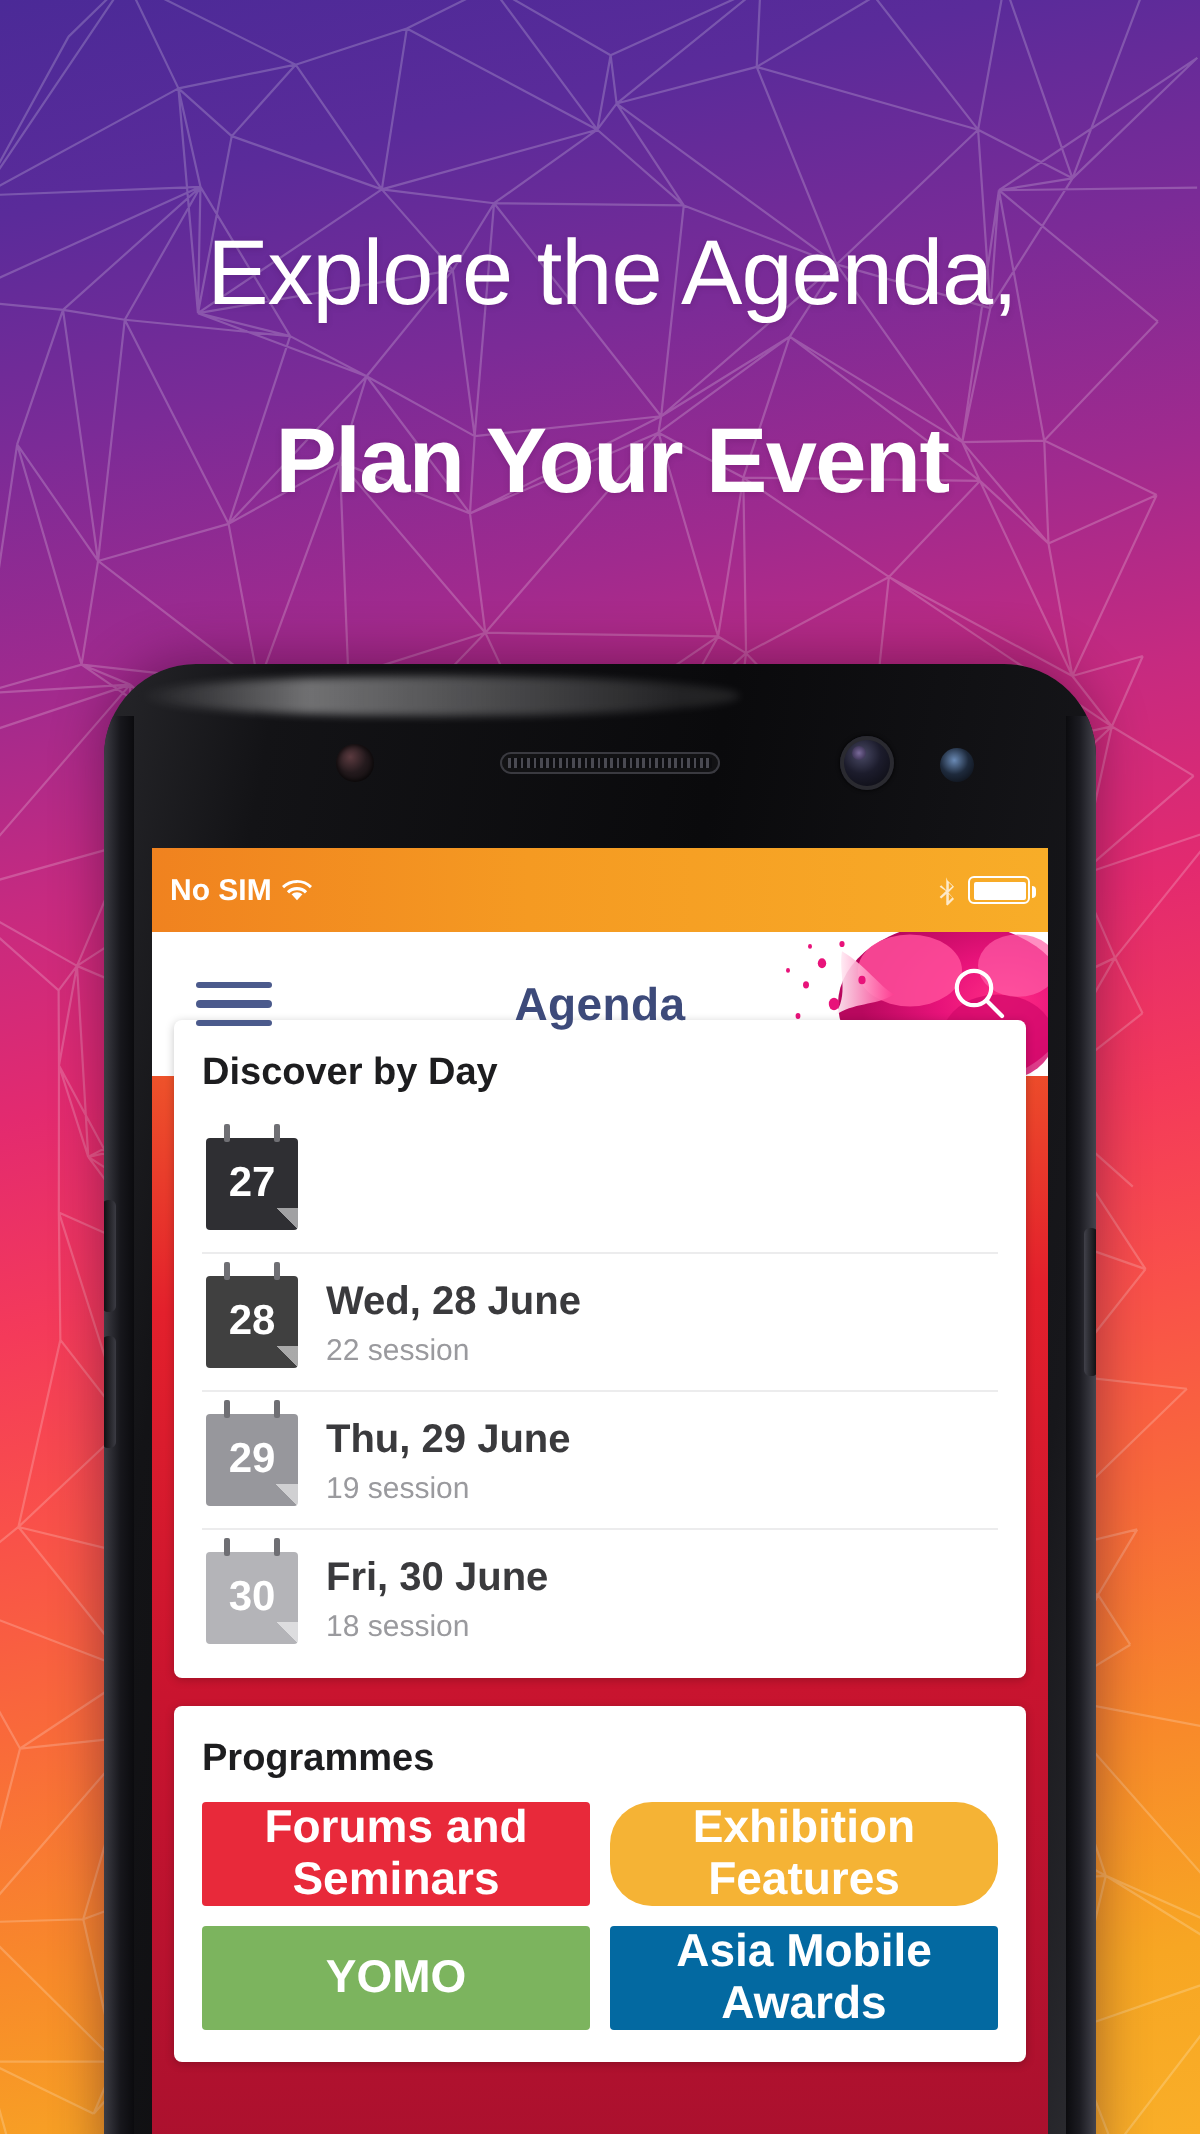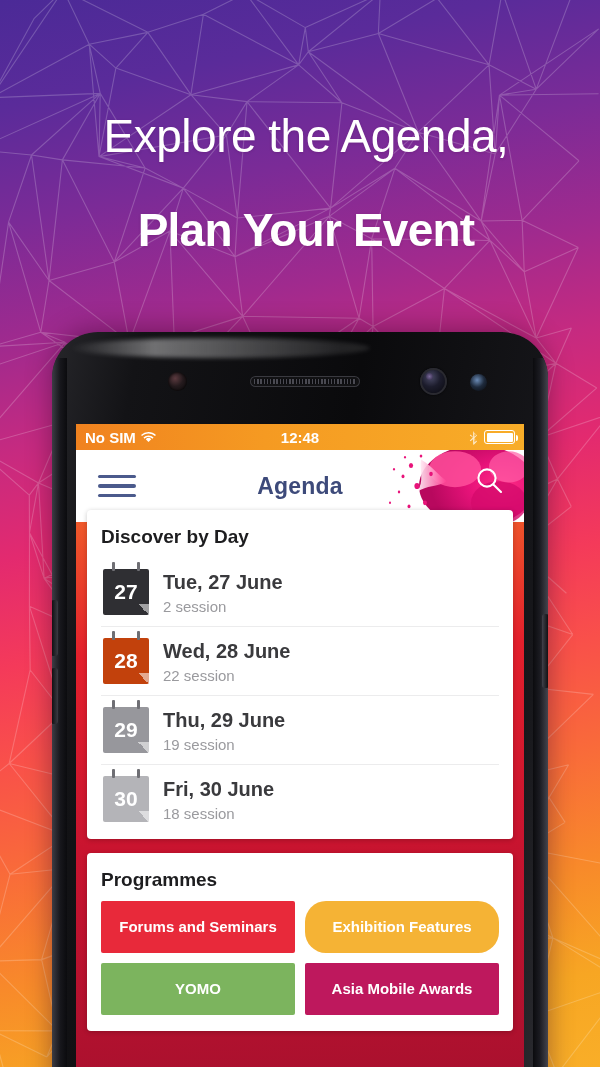--- a/index.html
+++ b/index.html
@@ -117,21 +117,21 @@
 
   
   #screen {
     position:absolute; left:24px; top:92px; right:24px; bottom:0;
     overflow:hidden;
     background:linear-gradient(178deg,#f29c2a 0%,#ef5a2a 14%,#e3202c 34%,#c9142f 62%,#a7102e 100%);
   }
 
   
   .statusbar {
-    position:relative; height:26px;
+    position:relative; height:42px;
     background:linear-gradient(90deg,#f0821f 0%,#f59a22 42%,#f8ad28 100%);
     color:#fff; font-size:15px; font-weight:bold;
     display:flex; align-items:center; padding:0 9px;
   }
   .sb-left { display:flex; align-items:center; gap:5px; }
   .sb-center { position:absolute; left:0; right:0; text-align:center; pointer-events:none; }
   .sb-right { margin-left:auto; display:flex; align-items:center; gap:6px; }
   .wifi-ico { width:15px; height:12px; display:block; }
   .bt-ico { width:9px; height:15px; display:block; opacity:.75; }
   .battery {
@@ -200,22 +200,22 @@
     position:absolute; right:0; bottom:0; width:11px; height:11px;
     background:linear-gradient(225deg,rgba(255,255,255,.55) 0 50%,transparent 50%);
   }
   .day-txt { flex:1; min-width:0; }
   .day-name { font-size:20px; font-weight:bold; color:#3a3a3d; line-height:1.25; }
   .day-sess { font-size:15px; color:#9a9a9e; margin-top:3px; }
 
   .prog-grid { display:grid; grid-template-columns:1fr 1fr; gap:10px; padding-bottom:10px; }
   .tile {
     border-radius:2px; height:52px;
-    display:flex; align-items:center; justify-content:center; 
-    color:#fff; font-size:15px; font-weight:bold; line-height:1.12;
+    display:flex; align-items:center; justify-content:center; text-align:center;
+    color:#fff; font-size:23px; font-weight:bold; line-height:1.12;
     padding:0 6px; cursor:pointer;
   }
 </style>
 </head>
 <body>
 
 <div id="bg"></div>
 <svg id="mesh" viewBox="0 0 600 1067" preserveAspectRatio="none">
   <g id="mesh-lines">
       <path d="M34.27401806659718 18.298366094612685L63.27515047273684 -9.908020484684045M34.27401806659718 18.298366094612685L-9.246702778268 97.72881140180232M63.27515047273684 -9.908020484684045L-9.246702778268 97.72881140180232M63.27515047273684 -9.908020484684045L147.81872831105818 32.33740571296653M63.27515047273684 -9.908020484684045L89.2160479495687 44.19258522349887M147.81872831105818 32.33740571296653L89.2160479495687 44.19258522349887M147.81872831105818 32.33740571296653L203.40677024722416 14.288795017306132M147.81872831105818 32.33740571296653L115.86711457194782 68.06118059632314M147.81872831105818 32.33740571296653L190.9166061998888 94.6862893275935M203.40677024722416 14.288795017306132L245.6166688666136 -6.743059443190257M203.40677024722416 14.288795017306132L190.9166061998888 94.6862893275935M203.40677024722416 14.288795017306132L298.64102168023015 64.85883760777139M245.6166688666136 -6.743059443190257L305.31183918642125 27.618599861217014M245.6166688666136 -6.743059443190257L298.64102168023015 64.85883760777139M305.31183918642125 27.618599861217014L298.64102168023015 64.85883760777139M305.31183918642125 27.618599861217014L380.2307891916627 -6.445138739163587M305.31183918642125 27.618599861217014L308.30978831119984 51.770355877414346M380.2307891916627 -6.445138739163587L308.30978831119984 51.770355877414346M380.2307891916627 -6.445138739163587L437.1866444772358 -1.8113961661287576M380.2307891916627 -6.445138739163587L378.3491873803312 33.46251862104059M437.1866444772358 -1.8113961661287576L378.3491873803312 33.46251862104059M437.1866444772358 -1.8113961661287576L502.22165664218136 -8.195061969195988M437.1866444772358 -1.8113961661287576L489.0361831852714 64.84459328975633M502.22165664218136 -8.195061969195988L489.0361831852714 64.84459328975633M502.22165664218136 -8.195061969195988L579.4988048144145 -25.464223916858536M502.22165664218136 -8.195061969195988L536.2328656690969 89.17545725372298M579.4988048144145 -25.464223916858536L536.2328656690969 89.17545725372298M-9.246702778268 97.72881140180232L89.2160479495687 44.19258522349887M-9.246702778268 97.72881140180232L-24.13820083678616 149.68303537318405M-9.246702778268 97.72881140180232L100.21770162595641 93.40804907988912M89.2160479495687 44.19258522349887L115.86711457194782 68.06118059632314M89.2160479495687 44.19258522349887L100.21770162595641 93.40804907988912M89.2160479495687 44.19258522349887L98.98508598437459 156.5880955261287M115.86711457194782 68.06118059632314L190.9166061998888 94.6862893275935M115.86711457194782 68.06118059632314L98.98508598437459 156.5880955261287M190.9166061998888 94.6862893275935L98.98508598437459 156.5880955261287M190.9166061998888 94.6862893275935L298.64102168023015 64.85883760777139M190.9166061998888 94.6862893275935L226.4192462253474 135.0482044146785M190.9166061998888 94.6862893275935L247.02918450753015 101.6128617892266M298.64102168023015 64.85883760777139L308.30978831119984 51.770355877414346M298.64102168023015 64.85883760777139L247.02918450753015 101.6128617892266M298.64102168023015 64.85883760777139L341.89258716545345 102.71547172216269M308.30978831119984 51.770355877414346L378.3491873803312 33.46251862104059M308.30978831119984 51.770355877414346L341.89258716545345 102.71547172216269M308.30978831119984 51.770355877414346L418.2760545859467 132.19754671185876M378.3491873803312 33.46251862104059L489.0361831852714 64.84459328975633M378.3491873803312 33.46251862104059L418.2760545859467 132.19754671185876M489.0361831852714 64.84459328975633L418.2760545859467 132.19754671185876M489.0361831852714 64.84459328975633L536.2328656690969 89.17545725372298M489.0361831852714 64.84459328975633L495.1557616688416 154.05832743798086M536.2328656690969 89.17545725372298L495.1557616688416 154.05832743798086M536.2328656690969 89.17545725372298L598.6551094211894 28.896641002508943M536.2328656690969 89.17545725372298L499.4668622816914 95.109249722373M598.6551094211894 28.896641002508943L499.4668622816914 95.109249722373M-24.13820083678616 149.68303537318405L100.21770162595641 93.40804907988912M-24.13820083678616 149.68303537318405L31.50237950799166 154.96571798963413M100.21770162595641 93.40804907988912L31.50237950799166 154.96571798963413M100.21770162595641 93.40804907988912L98.98508598437459 156.5880955261287M100.21770162595641 93.40804907988912L62.38713130543651 159.87430830869232M100.21770162595641 93.40804907988912L145.0715880810306 168.05496116932852M98.98508598437459 156.5880955261287L226.4192462253474 135.0482044146785M98.98508598437459 156.5880955261287L145.0715880810306 168.05496116932852M98.98508598437459 156.5880955261287L183.29941124576118 188.11298868454338M226.4192462253474 135.0482044146785L247.02918450753015 101.6128617892266M226.4192462253474 135.0482044146785L183.29941124576118 188.11298868454338M226.4192462253474 135.0482044146785L237.32806126540282 218.05132620334825M247.02918450753015 101.6128617892266L341.89258716545345 102.71547172216269M247.02918450753015 101.6128617892266L237.32806126540282 218.05132620334825M247.02918450753015 101.6128617892266L330.56712350756885 208.1307949854451M341.89258716545345 102.71547172216269L418.2760545859467 132.19754671185876M341.89258716545345 102.71547172216269L330.56712350756885 208.1307949854451M418.2760545859467 132.19754671185876L330.56712350756885 208.1307949854451M418.2760545859467 132.19754671185876L495.1557616688416 154.05832743798086M418.2760545859467 132.19754671185876L394.8770606656918 168.32247396776242M418.2760545859467 132.19754671185876L481.1330295832827 221.0638930692416M495.1557616688416 154.05832743798086L499.4668622816914 95.109249722373M495.1557616688416 154.05832743798086L481.1330295832827 221.0638930692416M499.4668622816914 95.109249722373L481.1330295832827 221.0638930692416M499.4668622816914 95.109249722373L598.5623096085909 93.7734154197428M499.4668622816914 95.109249722373L522.1142514657452 220.2876403222981M499.4668622816914 95.109249722373L578.9545250003946 160.79282273964296M31.50237950799166 154.96571798963413L62.38713130543651 159.87430830869232M31.50237950799166 154.96571798963413L8.572788854862 222.175034946597M31.50237950799166 154.96571798963413L49.031134951253335 280.49662182106044M62.38713130543651 159.87430830869232L145.0715880810306 168.05496116932852M62.38713130543651 159.87430830869232L49.031134951253335 280.49662182106044M62.38713130543651 159.87430830869232L114.29068287956716 261.9221667299945M145.0715880810306 168.05496116932852L183.29941124576118 188.11298868454338M145.0715880810306 168.05496116932852L114.29068287956716 261.9221667299945M183.29941124576118 188.11298868454338L114.29068287956716 261.9221667299945M183.29941124576118 188.11298868454338L237.32806126540282 218.05132620334825M183.29941124576118 188.11298868454338L169.94297027818067 231.07345498657975M183.29941124576118 188.11298868454338L234.99300698594178 256.72816016534284M237.32806126540282 218.05132620334825L330.56712350756885 208.1307949854451M237.32806126540282 218.05132620334825L234.99300698594178 256.72816016534284M330.56712350756885 208.1307949854451L234.99300698594178 256.72816016534284M330.56712350756885 208.1307949854451L394.8770606656918 168.32247396776242M330.56712350756885 208.1307949854451L329.2221828445585 216.3343221581564M394.8770606656918 168.32247396776242L329.2221828445585 216.3343221581564M394.8770606656918 168.32247396776242L481.1330295832827 221.0638930692416M394.8770606656918 168.32247396776242L371.655119101822 238.7906449280033M394.8770606656918 168.32247396776242L489.94897944462286 240.44294305141713M481.1330295832827 221.0638930692416L522.1142514657452 220.2876403222981M481.1330295832827 221.0638930692416L489.94897944462286 240.44294305141713M481.1330295832827 221.0638930692416L524.2386492214035 271.7735666927156M522.1142514657452 220.2876403222981L578.9545250003946 160.79282273964296M522.1142514657452 220.2876403222981L524.2386492214035 271.7735666927156M522.1142514657452 220.2876403222981L578.3358693184964 247.4949089470159M8.572788854862 222.175034946597L49.031134951253335 280.49662182106044M8.572788854862 222.175034946597L-9.705153691910745 346.7342710109998M8.572788854862 222.175034946597L40.7817701541113 332.28781427390686M49.031134951253335 280.49662182106044L114.29068287956716 261.9221667299945M49.031134951253335 280.49662182106044L40.7817701541113 332.28781427390686M49.031134951253335 280.49662182106044L129.25697169154432 342.0859586785893M114.29068287956716 261.9221667299945L169.94297027818067 231.07345498657975M114.29068287956716 261.9221667299945L129.25697169154432 342.0859586785893M169.94297027818067 231.07345498657975L129.25697169154432 342.0859586785893M169.94297027818067 231.07345498657975L234.99300698594178 256.72816016534284M169.94297027818067 231.07345498657975L174.16719913909546 338.05596198357836M169.94297027818067 231.07345498657975L242.66056816295128 316.3529201815562M234.99300698594178 256.72816016534284L329.2221828445585 216.3343221581564M234.99300698594178 256.72816016534284L242.66056816295128 316.3529201815562M329.2221828445585 216.3343221581564L242.66056816295128 316.3529201815562M329.2221828445585 216.3343221581564L371.655119101822 238.7906449280033M329.2221828445585 216.3343221581564L359.0759285573891 318.2201754529068M371.655119101822 238.7906449280033L359.0759285573891 318.2201754529068M371.655119101822 238.7906449280033L489.94897944462286 240.44294305141713M371.655119101822 238.7906449280033L373.02510023490765 326.5737732766019M371.655119101822 238.7906449280033L444.4455055455268 288.47823345058896M489.94897944462286 240.44294305141713L524.2386492214035 271.7735666927156M489.94897944462286 240.44294305141713L444.4455055455268 288.47823345058896M489.94897944462286 240.44294305141713L536.1781956928371 338.01578875100427M524.2386492214035 271.7735666927156L578.3358693184964 247.4949089470159M524.2386492214035 271.7735666927156L536.1781956928371 338.01578875100427M578.3358693184964 247.4949089470159L536.1781956928371 338.01578875100427M-9.705153691910745 346.7342710109998L40.7817701541113 332.28781427390686M-9.705153691910745 346.7342710109998L-31.876288650965453 374.6226133016537M-9.705153691910745 346.7342710109998L65.10057609843427 342.3129848595797M40.7817701541113 332.28781427390686L129.25697169154432 342.0859586785893M40.7817701541113 332.28781427390686L65.10057609843427 342.3129848595797M40.7817701541113 332.28781427390686L102.25575470858678 374.47907592923616M129.25697169154432 342.0859586785893L174.16719913909546 338.05596198357836M129.25697169154432 342.0859586785893L102.25575470858678 374.47907592923616M174.16719913909546 338.05596198357836L102.25575470858678 374.47907592923616M174.16719913909546 338.05596198357836L242.66056816295128 316.3529201815562M174.16719913909546 338.05596198357836L169.8176795266651 392.31232476142156M242.66056816295128 316.3529201815562L169.8176795266651 392.31232476142156M242.66056816295128 316.3529201815562L359.0759285573891 318.2201754529068M242.66056816295128 316.3529201815562L271.51551765072264 377.75072019521923M359.0759285573891 318.2201754529068L271.51551765072264 377.75072019521923M359.0759285573891 318.2201754529068L373.02510023490765 326.5737732766019M359.0759285573891 318.2201754529068L335.19900522359296 360.71408192739824M373.02510023490765 326.5737732766019L335.19900522359296 360.71408192739824M373.02510023490765 326.5737732766019L444.4455055455268 288.47823345058896M373.02510023490765 326.5737732766019L368.5293281094773 363.19030891400587M373.02510023490765 326.5737732766019L433.7254921604843 389.75305781301995M444.4455055455268 288.47823345058896L536.1781956928371 338.01578875100427M444.4455055455268 288.47823345058896L433.7254921604843 389.75305781301995M444.4455055455268 288.47823345058896L555.9115203489758 363.2238105986872M536.1781956928371 338.01578875100427L571.428101065768 327.99646939085085M536.1781956928371 338.01578875100427L555.9115203489758 363.2238105986872M571.428101065768 327.99646939085085L555.9115203489758 363.2238105986872M-31.876288650965453 374.6226133016537L65.10057609843427 342.3129848595797M-31.876288650965453 374.6226133016537L-25.305418963686293 446.83171926050227M65.10057609843427 342.3129848595797L-25.305418963686293 446.83171926050227M65.10057609843427 342.3129848595797L102.25575470858678 374.47907592923616M65.10057609843427 342.3129848595797L64.53957360526837 421.67439070274025M102.25575470858678 374.47907592923616L64.53957360526837 421.67439070274025M102.25575470858678 374.47907592923616L169.8176795266651 392.31232476142156M102.25575470858678 374.47907592923616L137.16946087102536 419.00430288716586M102.25575470858678 374.47907592923616L225.23308130923337 451.4652845097188M169.8176795266651 392.31232476142156L271.51551765072264 377.75072019521923M169.8176795266651 392.31232476142156L225.23308130923337 451.4652845097188M271.51551765072264 377.75072019521923L225.23308130923337 451.4652845097188M271.51551765072264 377.75072019521923L335.19900522359296 360.71408192739824M271.51551765072264 377.75072019521923L233.3712283778181 407.77630239753046M271.51551765072264 377.75072019521923L363.15596290467744 424.0092989508216M335.19900522359296 360.71408192739824L368.5293281094773 363.19030891400587M335.19900522359296 360.71408192739824L363.15596290467744 424.0092989508216M368.5293281094773 363.19030891400587L363.15596290467744 424.0092989508216M368.5293281094773 363.19030891400587L433.7254921604843 389.75305781301995M368.5293281094773 363.19030891400587L420.0702524441622 474.1861483394214M368.5293281094773 363.19030891400587L447.34162490303083 464.86470877085264M433.7254921604843 389.75305781301995L555.9115203489758 363.2238105986872M433.7254921604843 389.75305781301995L447.34162490303083 464.86470877085264M555.9115203489758 363.2238105986872L447.34162490303083 464.86470877085264M555.9115203489758 363.2238105986872L596.820588126695 387.91115802229245M555.9115203489758 363.2238105986872L539.5364709887048 437.71641341528857M596.820588126695 387.91115802229245L539.5364709887048 437.71641341528857M-25.305418963686293 446.83171926050227L64.53957360526837 421.67439070274025M-25.305418963686293 446.83171926050227L29.307940930271496 495.1865638695321M-25.305418963686293 446.83171926050227L38.497113389970636 482.9343496108779M64.53957360526837 421.67439070274025L137.16946087102536 419.00430288716586M64.53957360526837 421.67439070274025L38.497113389970636 482.9343496108779M137.16946087102536 419.00430288716586L38.497113389970636 482.9343496108779M137.16946087102536 419.00430288716586L225.23308130923337 451.4652845097188M137.16946087102536 419.00430288716586L142.02853820769204 526.9177807918093M225.23308130923337 451.4652845097188L142.02853820769204 526.9177807918093M225.23308130923337 451.4652845097188L233.3712283778181 407.77630239753046M225.23308130923337 451.4652845097188L171.65979862523255 515.2699862416886M225.23308130923337 451.4652845097188L247.62570183225554 509.6356700330865M233.3712283778181 407.77630239753046L363.15596290467744 424.0092989508216M233.3712283778181 407.77630239753046L247.62570183225554 509.6356700330865M233.3712283778181 407.77630239753046L345.8446510854075 512.156611828179M363.15596290467744 424.0092989508216L420.0702524441622 474.1861483394214M363.15596290467744 424.0092989508216L345.8446510854075 512.156611828179M363.15596290467744 424.0092989508216L393.85815383347597 530.0847925311075M420.0702524441622 474.1861483394214L447.34162490303083 464.86470877085264M420.0702524441622 474.1861483394214L393.85815383347597 530.0847925311075M447.34162490303083 464.86470877085264L393.85815383347597 530.0847925311075M447.34162490303083 464.86470877085264L539.5364709887048 437.71641341528857M447.34162490303083 464.86470877085264L482.10862559442194 515.6394685802891M539.5364709887048 437.71641341528857L482.10862559442194 515.6394685802891M539.5364709887048 437.71641341528857L609.5259773938571 414.11981191809446M539.5364709887048 437.71641341528857L557.5064667341485 478.92928255855594M609.5259773938571 414.11981191809446L557.5064667341485 478.92928255855594M29.307940930271496 495.1865638695321L38.497113389970636 482.9343496108779M29.307940930271496 495.1865638695321L29.486122161376347 532.7567845526224M38.497113389970636 482.9343496108779L29.486122161376347 532.7567845526224M38.497113389970636 482.9343496108779L142.02853820769204 526.9177807918093M38.497113389970636 482.9343496108779L44.13050542855504 578.44377400051M142.02853820769204 526.9177807918093L44.13050542855504 578.44377400051M142.02853820769204 526.9177807918093L171.65979862523255 515.2699862416886M142.02853820769204 526.9177807918093L161.21826731113327 552.8891378678139M142.02853820769204 526.9177807918093L188.15865756159585 530.9379011327385M171.65979862523255 515.2699862416886L247.62570183225554 509.6356700330865M171.65979862523255 515.2699862416886L188.15865756159585 530.9379011327385M171.65979862523255 515.2699862416886L242.34560116381027 542.3495775449129M247.62570183225554 509.6356700330865L345.8446510854075 512.156611828179M247.62570183225554 509.6356700330865L242.34560116381027 542.3495775449129M345.8446510854075 512.156611828179L242.34560116381027 542.3495775449129M345.8446510854075 512.156611828179L393.85815383347597 530.0847925311075M345.8446510854075 512.156611828179L354.9894886479354 553.52028549117M393.85815383347597 530.0847925311075L354.9894886479354 553.52028549117M393.85815383347597 530.0847925311075L482.10862559442194 515.6394685802891M393.85815383347597 530.0847925311075L382.0532357772129 597.8535431869851M482.10862559442194 515.6394685802891L382.0532357772129 597.8535431869851M482.10862559442194 515.6394685802891L557.5064667341485 478.92928255855594M482.10862559442194 515.6394685802891L433.78424684305253 535.9461868139938M557.5064667341485 478.92928255855594L433.78424684305253 535.9461868139938M557.5064667341485 478.92928255855594L571.268720331727 506.59890368140304M557.5064667341485 478.92928255855594L517.0191175329278 549.313359262595M571.268720331727 506.59890368140304L517.0191175329278 549.313359262595M29.486122161376347 532.7567845526224L44.13050542855504 578.44377400051M29.486122161376347 532.7567845526224L29.41823008675977 606.2023089976882M29.486122161376347 532.7567845526224L81.67468917711702 629.535244580224M44.13050542855504 578.44377400051L161.21826731113327 552.8891378678139M44.13050542855504 578.44377400051L81.67468917711702 629.535244580224M44.13050542855504 578.44377400051L112.28257617010546 622.0645149276783M161.21826731113327 552.8891378678139L188.15865756159585 530.9379011327385M161.21826731113327 552.8891378678139L112.28257617010546 622.0645149276783M188.15865756159585 530.9379011327385L112.28257617010546 622.0645149276783M188.15865756159585 530.9379011327385L242.34560116381027 542.3495775449129M188.15865756159585 530.9379011327385L199.93038894372543 627.8784559918823M242.34560116381027 542.3495775449129L199.93038894372543 627.8784559918823M242.34560116381027 542.3495775449129L354.9894886479354 553.52028549117M242.34560116381027 542.3495775449129L281.4901868734308 614.7746847760636M242.34560116381027 542.3495775449129L341.2422760527468 618.3025358824427M354.9894886479354 553.52028549117L382.0532357772129 597.8535431869851M354.9894886479354 553.52028549117L341.2422760527468 618.3025358824427M354.9894886479354 553.52028549117L414.0755725135447 613.2288550023945M382.0532357772129 597.8535431869851L433.78424684305253 535.9461868139938M382.0532357772129 597.8535431869851L414.0755725135447 613.2288550023945M433.78424684305253 535.9461868139938L414.0755725135447 613.2288550023945M433.78424684305253 535.9461868139938L517.0191175329278 549.313359262595M433.78424684305253 535.9461868139938L483.9512578889811 658.1974409913522M433.78424684305253 535.9461868139938L542.4184044407456 623.932170742242M517.0191175329278 549.313359262595L566.3922590023802 593.2823581101098M517.0191175329278 549.313359262595L542.4184044407456 623.932170742242M517.0191175329278 549.313359262595L572.7546000516762 634.5651264771546M29.41823008675977 606.2023089976882L81.67468917711702 629.535244580224M29.41823008675977 606.2023089976882L30.177100927185784 669.973121018739M29.41823008675977 606.2023089976882L63.29887639962395 712.5132385407609M81.67468917711702 629.535244580224L112.28257617010546 622.0645149276783M81.67468917711702 629.535244580224L63.29887639962395 712.5132385407609M81.67468917711702 629.535244580224L147.7483829092615 699.4870391938747M112.28257617010546 622.0645149276783L199.93038894372543 627.8784559918823M112.28257617010546 622.0645149276783L147.7483829092615 699.4870391938747M199.93038894372543 627.8784559918823L147.7483829092615 699.4870391938747M199.93038894372543 627.8784559918823L281.4901868734308 614.7746847760636M199.93038894372543 627.8784559918823L207.41088392325253 706.8532959111722M199.93038894372543 627.8784559918823L256.41359489321724 687.6149383582682M281.4901868734308 614.7746847760636L341.2422760527468 618.3025358824427M281.4901868734308 614.7746847760636L256.41359489321724 687.6149383582682M341.2422760527468 618.3025358824427L256.41359489321724 687.6149383582682M341.2422760527468 618.3025358824427L414.0755725135447 613.2288550023945M341.2422760527468 618.3025358824427L334.5758517751979 694.5795837472535M414.0755725135447 613.2288550023945L334.5758517751979 694.5795837472535M414.0755725135447 613.2288550023945L483.9512578889811 658.1974409913522M414.0755725135447 613.2288550023945L370.42792797341383 690.0470388342352M483.9512578889811 658.1974409913522L370.42792797341383 690.0470388342352M483.9512578889811 658.1974409913522L542.4184044407456 623.932170742242M483.9512578889811 658.1974409913522L499.2607287880627 683.115494586718M542.4184044407456 623.932170742242L499.2607287880627 683.115494586718M542.4184044407456 623.932170742242L572.7546000516762 634.5651264771546M542.4184044407456 623.932170742242L530.9620424263624 687.4730709589865M572.7546000516762 634.5651264771546L530.9620424263624 687.4730709589865M30.177100927185784 669.973121018739L63.29887639962395 712.5132385407609M30.177100927185784 669.973121018739L9.22136428031203 763.4758635479434M63.29887639962395 712.5132385407609L9.22136428031203 763.4758635479434M63.29887639962395 712.5132385407609L147.7483829092615 699.4870391938747M63.29887639962395 712.5132385407609L68.6728457782136 777.9532977130102M63.29887639962395 712.5132385407609L167.5351091548188 762.6981504872023M147.7483829092615 699.4870391938747L207.41088392325253 706.8532959111722M147.7483829092615 699.4870391938747L167.5351091548188 762.6981504872023M207.41088392325253 706.8532959111722L167.5351091548188 762.6981504872023M207.41088392325253 706.8532959111722L256.41359489321724 687.6149383582682M207.41088392325253 706.8532959111722L183.642315873244 766.8274839852189M256.41359489321724 687.6149383582682L183.642315873244 766.8274839852189M256.41359489321724 687.6149383582682L334.5758517751979 694.5795837472535M256.41359489321724 687.6149383582682L274.937583625598 755.251251069672M334.5758517751979 694.5795837472535L274.937583625598 755.251251069672M334.5758517751979 694.5795837472535L370.42792797341383 690.0470388342352M334.5758517751979 694.5795837472535L325.5761130777698 748.3405455000477M334.5758517751979 694.5795837472535L386.0071230032514 785.0602110444904M370.42792797341383 690.0470388342352L499.2607287880627 683.115494586718M370.42792797341383 690.0470388342352L386.0071230032514 785.0602110444904M370.42792797341383 690.0470388342352L433.39858214141117 756.718843227779M499.2607287880627 683.115494586718L530.9620424263624 687.4730709589865M499.2607287880627 683.115494586718L433.39858214141117 756.718843227779M530.9620424263624 687.4730709589865L433.39858214141117 756.718843227779M530.9620424263624 687.4730709589865L593.4394943846573 694.3594101498153M530.9620424263624 687.4730709589865L504.7353824009508 780.240943948111M593.4394943846573 694.3594101498153L504.7353824009508 780.240943948111M9.22136428031203 763.4758635479434L68.6728457782136 777.9532977130102M9.22136428031203 763.4758635479434L-33.074038027820194 797.5425762948915M9.22136428031203 763.4758635479434L67.59520929738035 836.1041379792773M68.6728457782136 777.9532977130102L167.5351091548188 762.6981504872023M68.6728457782136 777.9532977130102L67.59520929738035 836.1041379792773M167.5351091548188 762.6981504872023L67.59520929738035 836.1041379792773M167.5351091548188 762.6981504872023L183.642315873244 766.8274839852189M167.5351091548188 762.6981504872023L124.17392811389048 827.8752446954161M183.642315873244 766.8274839852189L124.17392811389048 827.8752446954161M183.642315873244 766.8274839852189L274.937583625598 755.251251069672M183.642315873244 766.8274839852189L196.85021163516222 820.4527784138836M274.937583625598 755.251251069672L196.85021163516222 820.4527784138836M274.937583625598 755.251251069672L325.5761130777698 748.3405455000477M274.937583625598 755.251251069672L290.1614133789335 840.2832723501198M325.5761130777698 748.3405455000477L290.1614133789335 840.2832723501198M325.5761130777698 748.3405455000477L386.0071230032514 785.0602110444904M325.5761130777698 748.3405455000477L351.15465246117117 842.3777128113002M325.5761130777698 748.3405455000477L415.40243866406496 806.0146642409005M386.0071230032514 785.0602110444904L433.39858214141117 756.718843227779M386.0071230032514 785.0602110444904L415.40243866406496 806.0146642409005M433.39858214141117 756.718843227779L415.40243866406496 806.0146642409005M433.39858214141117 756.718843227779L504.7353824009508 780.240943948111M433.39858214141117 756.718843227779L468.6432973715989 843.5683942693742M433.39858214141117 756.718843227779L549.0473946171724 797.4619985264686M504.7353824009508 780.240943948111L568.6267769353589 764.6961205327456M504.7353824009508 780.240943948111L549.0473946171724 797.4619985264686M568.6267769353589 764.6961205327456L549.0473946171724 797.4619985264686M-33.074038027820194 797.5425762948915L67.59520929738035 836.1041379792773M-33.074038027820194 797.5425762948915L10.035835525503309 874.2694573965466M67.59520929738035 836.1041379792773L10.035835525503309 874.2694573965466M67.59520929738035 836.1041379792773L124.17392811389048 827.8752446954161M67.59520929738035 836.1041379792773L68.28168195204267 868.2115750847657M124.17392811389048 827.8752446954161L68.28168195204267 868.2115750847657M124.17392811389048 827.8752446954161L196.85021163516222 820.4527784138836M124.17392811389048 827.8752446954161L144.59523163406578 867.4317842061067M124.17392811389048 827.8752446954161L209.1504347529963 904.3281560647187M196.85021163516222 820.4527784138836L290.1614133789335 840.2832723501198M196.85021163516222 820.4527784138836L209.1504347529963 904.3281560647187M196.85021163516222 820.4527784138836L278.0245618241333 852.2606759531925M290.1614133789335 840.2832723501198L351.15465246117117 842.3777128113002M290.1614133789335 840.2832723501198L278.0245618241333 852.2606759531925M290.1614133789335 840.2832723501198L339.6435182485622 870.2025001593165M351.15465246117117 842.3777128113002L415.40243866406496 806.0146642409005M351.15465246117117 842.3777128113002L339.6435182485622 870.2025001593165M351.15465246117117 842.3777128113002L431.6583514523964 863.7402694739343M415.40243866406496 806.0146642409005L468.6432973715989 843.5683942693742M415.40243866406496 806.0146642409005L431.6583514523964 863.7402694739343M468.6432973715989 843.5683942693742L431.6583514523964 863.7402694739343M468.6432973715989 843.5683942693742L549.0473946171724 797.4619985264686M468.6432973715989 843.5683942693742L483.6196081085533 900.7236259669861M549.0473946171724 797.4619985264686L483.6196081085533 900.7236259669861M549.0473946171724 797.4619985264686L565.1071640849613 822.3577241561782M549.0473946171724 797.4619985264686L522.634240002822 848.3217590297428M565.1071640849613 822.3577241561782L522.634240002822 848.3217590297428M10.035835525503309 874.2694573965466L68.28168195204267 868.2115750847657M10.035835525503309 874.2694573965466L-12.452304352751144 961.243787819058M68.28168195204267 868.2115750847657L-12.452304352751144 961.243787819058M68.28168195204267 868.2115750847657L144.59523163406578 867.4317842061067M68.28168195204267 868.2115750847657L41.63209836152325 959.6305353573501M68.28168195204267 868.2115750847657L103.59941681471317 936.9102473085164M144.59523163406578 867.4317842061067L209.1504347529963 904.3281560647187M144.59523163406578 867.4317842061067L103.59941681471317 936.9102473085164M209.1504347529963 904.3281560647187L103.59941681471317 936.9102473085164M209.1504347529963 904.3281560647187L278.0245618241333 852.2606759531925M209.1504347529963 904.3281560647187L219.2618894829703 925.5506310832293M209.1504347529963 904.3281560647187L239.81214682640456 936.4010817828429M278.0245618241333 852.2606759531925L339.6435182485622 870.2025001593165M278.0245618241333 852.2606759531925L239.81214682640456 936.4010817828429M278.0245618241333 852.2606759531925L303.04771860660105 913.9028281884582M339.6435182485622 870.2025001593165L431.6583514523964 863.7402694739343M339.6435182485622 870.2025001593165L303.04771860660105 913.9028281884582M339.6435182485622 870.2025001593165L413.9959353436697 966.0675464234465M431.6583514523964 863.7402694739343L483.6196081085533 900.7236259669861M431.6583514523964 863.7402694739343L413.9959353436697 966.0675464234465M431.6583514523964 863.7402694739343L467.2960535851134 942.6718173476106M483.6196081085533 900.7236259669861L522.634240002822 848.3217590297428M483.6196081085533 900.7236259669861L467.2960535851134 942.6718173476106M483.6196081085533 900.7236259669861L552.9102834319899 937.8976092765398M522.634240002822 848.3217590297428L634.5188996519515 869.5367639605812M522.634240002822 848.3217590297428L552.9102834319899 937.8976092765398M522.634240002822 848.3217590297428L632.8015518504202 973.2268558139874M-12.452304352751144 961.243787819058L41.63209836152325 959.6305353573501M-12.452304352751144 961.243787819058L-6.916046129500515 1030.777290148502M-12.452304352751144 961.243787819058L57.82080333656049 1030.8373716304636M41.63209836152325 959.6305353573501L103.59941681471317 936.9102473085164M41.63209836152325 959.6305353573501L57.82080333656049 1030.8373716304636M103.59941681471317 936.9102473085164L57.82080333656049 1030.8373716304636M103.59941681471317 936.9102473085164L219.2618894829703 925.5506310832293M103.59941681471317 936.9102473085164L105.74338277526047 990.7982730510089M103.59941681471317 936.9102473085164L214.49855449120446 980.3075018120883M219.2618894829703 925.5506310832293L239.81214682640456 936.4010817828429M219.2618894829703 925.5506310832293L214.49855449120446 980.3075018120883M219.2618894829703 925.5506310832293L292.5995971049491 1019.0935948267468M239.81214682640456 936.4010817828429L303.04771860660105 913.9028281884582M239.81214682640456 936.4010817828429L292.5995971049491 1019.0935948267468M303.04771860660105 913.9028281884582L292.5995971049491 1019.0935948267468M303.04771860660105 913.9028281884582L413.9959353436697 966.0675464234465M303.04771860660105 913.9028281884582L344.99910436260166 995.7327130104485M303.04771860660105 913.9028281884582L412.7417636139979 985.9358265617947M413.9959353436697 966.0675464234465L467.2960535851134 942.6718173476106M413.9959353436697 966.0675464234465L412.7417636139979 985.9358265617947M467.2960535851134 942.6718173476106L412.7417636139979 985.9358265617947M467.2960535851134 942.6718173476106L552.9102834319899 937.8976092765398M467.2960535851134 942.6718173476106L434.8192943150578 1009.4237765401165M467.2960535851134 942.6718173476106L534.2918332585251 1015.5383565781734M552.9102834319899 937.8976092765398L632.8015518504202 973.2268558139874M552.9102834319899 937.8976092765398L534.2918332585251 1015.5383565781734M552.9102834319899 937.8976092765398L626.5849876690586 983.5325505940314M-6.916046129500515 1030.777290148502L57.82080333656049 1030.8373716304636M-6.916046129500515 1030.777290148502L11.018545350999824 1095.9052927791631M-6.916046129500515 1030.777290148502L46.82334701925983 1056.890449952749M57.82080333656049 1030.8373716304636L105.74338277526047 990.7982730510089M57.82080333656049 1030.8373716304636L46.82334701925983 1056.890449952749M105.74338277526047 990.7982730510089L46.82334701925983 1056.890449952749M105.74338277526047 990.7982730510089L214.49855449120446 980.3075018120883M105.74338277526047 990.7982730510089L113.31126293244056 1065.4553238905291M214.49855449120446 980.3075018120883L113.31126293244056 1065.4553238905291M214.49855449120446 980.3075018120883L292.5995971049491 1019.0935948267468M214.49855449120446 980.3075018120883L187.42064834685095 1044.0133006628664M292.5995971049491 1019.0935948267468L187.42064834685095 1044.0133006628664M292.5995971049491 1019.0935948267468L344.99910436260166 995.7327130104485M292.5995971049491 1019.0935948267468L249.7356153612036 1088.259732272597M292.5995971049491 1019.0935948267468L361.8530448573579 1044.1230745372004M344.99910436260166 995.7327130104485L412.7417636139979 985.9358265617947M344.99910436260166 995.7327130104485L361.8530448573579 1044.1230745372004M344.99910436260166 995.7327130104485L426.8427726914374 1038.2924587755895M412.7417636139979 985.9358265617947L434.8192943150578 1009.4237765401165M412.7417636139979 985.9358265617947L426.8427726914374 1038.2924587755895M434.8192943150578 1009.4237765401165L426.8427726914374 1038.2924587755895M434.8192943150578 1009.4237765401165L534.2918332585251 1015.5383565781734M434.8192943150578 1009.4237765401165L455.83059798809575 1081.9133754008978M434.8192943150578 1009.4237765401165L556.9836910838807 1074.2949099737662M534.2918332585251 1015.5383565781734L626.5849876690586 983.5325505940314M534.2918332585251 1015.5383565781734L556.9836910838807 1074.2949099737662M626.5849876690586 983.5325505940314L556.9836910838807 1074.2949099737662" stroke="#ffffff" stroke-width="1.1" fill="none"></path>
@@ -248,21 +248,20 @@
 
     <div class="statusbar">
       <div class="sb-left">
         <span>No SIM</span>
         <svg class="wifi-ico" viewBox="0 0 16 12">
           <path d="M8 11.4 5.1 8.3a4.2 4.2 0 0 1 5.8 0z" fill="#fff"></path>
           <path d="M8 6.1c-1.6 0-3.1.6-4.2 1.7L2.6 6.6A7.7 7.7 0 0 1 8 4.4c2.1 0 4 .8 5.4 2.2l-1.2 1.2A5.9 5.9 0 0 0 8 6.1z" fill="#fff"></path>
           <path d="M8 2.2c-2.7 0-5.1 1.1-6.9 2.8L0 3.8A11.6 11.6 0 0 1 8 .6c3.1 0 5.9 1.2 8 3.2l-1.1 1.2A9.6 9.6 0 0 0 8 2.2z" fill="#fff"></path>
         </svg>
       </div>
-      <div class="sb-center">12:48</div>
       <div class="sb-right">
         <svg class="bt-ico" viewBox="0 0 10 16">
           <path d="M4.4 8 .9 11.3l.9.9L4.6 9.6v6.1l.7.3 3.6-3.6L5.8 8.9 8.9 5.7 5.3 2.1 4.6.4v7.2L1.8 4.8l-.9.9L4.4 8zm1.6-.9V3.4l2 2-2 1.7zm0 2.6 2 1.9-2 2V9.7z" fill="#fff"></path>
         </svg>
         <span class="battery">
             <i></i>
           </span>
       </div>
     </div>
 
@@ -319,27 +318,23 @@
     <div class="appbody">
 
       <div class="card">
         <div class="card-title">Discover by Day</div>
         <div id="day-list">
             <div class="day-row">
               <div class="cal" style="background:#2f2f33">
                 <span>27</span>
                 <span class="fold"></span>
               </div>
-              <div class="day-txt">
-                <div class="day-name">Tue, 27 June</div>
-                <div class="day-sess">2 session</div>
-              </div>
             </div>
             <div class="day-row">
-              <div class="cal" style="background:#c2410c">
+              <div class="cal" style="background:#404040">
                 <span>28</span>
                 <span class="fold"></span>
               </div>
               <div class="day-txt">
                 <div class="day-name">Wed, 28 June</div>
                 <div class="day-sess">22 session</div>
               </div>
             </div>
             <div class="day-row">
               <div class="cal" style="background:#97979c">
@@ -363,19 +358,19 @@
             </div>
           </div>
       </div>
 
       <div class="card">
         <div class="card-title">Programmes</div>
         <div class="prog-grid" id="prog-grid">
             <div class="tile" style="background: rgb(232, 41, 58);">Forums and Seminars</div>
             <div class="tile" style="background: rgb(245, 179, 53); border-radius: 21px;">Exhibition Features</div>
             <div class="tile" style="background: rgb(124, 180, 94);">YOMO</div>
-            <div class="tile" style="background: #be185d;">Asia Mobile Awards</div>
+            <div class="tile" style="background: #0369a1;">Asia Mobile Awards</div>
           </div>
       </div>
 
     </div>
   </div>
 </div>
 
 </body></html>

